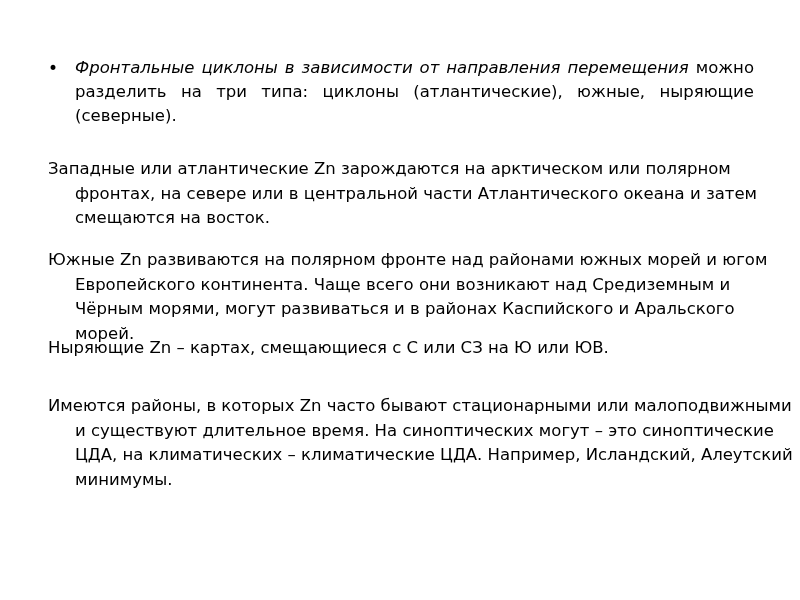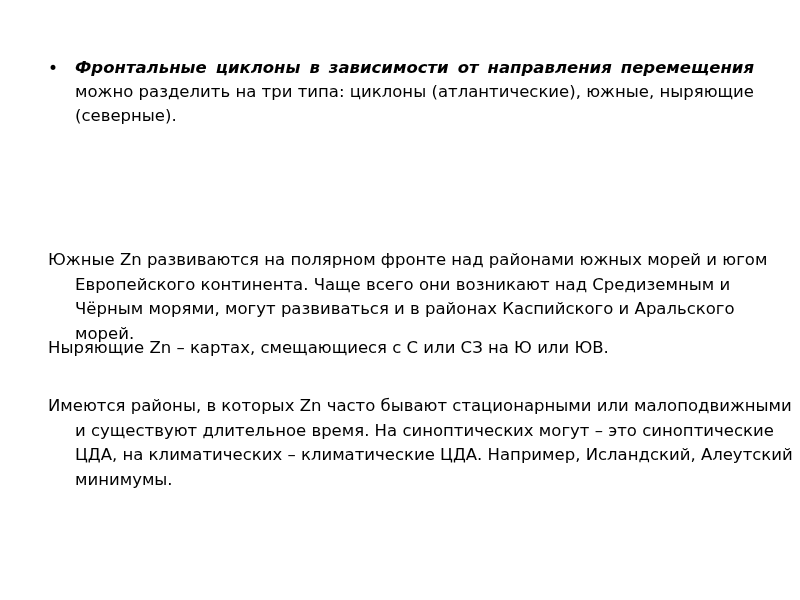--- a/index.html
+++ b/index.html
@@ -12,36 +12,37 @@
     .bullet-block {
       position: absolute; left: 48px; top: 56px; width: 706px;
     }
     .bullet-dot {
       position: absolute; left: 0; top: 0; font-size: 17px; line-height: 24px;
     }
     .bullet-text {
       margin-left: 27px; font-size: 16.5px; line-height: 24px;
       text-align: justify; text-align-last: left;
     }
-    .bullet-text b { font-style: italic; font-weight: bold; }
+    .bullet-text b { font-style: italic; font-weight: normal; }
     .para {
       position: absolute; left: 48px; width: 720px;
       font-size: 16.5px; line-height: 24.5px;
       padding-left: 27px; text-indent: -27px;
     }
     #p1 { top: 157px; }
     #p2 { top: 248px; }
     #p3 { top: 336px; }
     #p4 { top: 394px; }
   </style>
 </head>
 <body>
 
 <div class="slide">
   <div class="bullet-block">
     <span class="bullet-dot">•</span>
     <div class="bullet-text"><b>Фронтальные циклоны в зависимости от направления перемещения</b><span> можно разделить на три типа: циклоны (атлантические), южные, ныряющие (северные).</span></div>
   </div>
 
+  <div class="para" id="p1">Западные или атлантические Zn зарождаются на арктическом или полярном фронтах, на севере или в центральной части Атлантического океана и затем смещаются на восток.</div>
   <div class="para" id="p2">Южные Zn развиваются на полярном фронте над районами южных морей и югом Европейского континента. Чаще всего они возникают над Средиземным и Чёрным морями, могут развиваться и в районах Каспийского и Аральского морей.</div>
   <div class="para" id="p3">Ныряющие Zn – картах, смещающиеся с С или СЗ на Ю или ЮВ.</div>
   <div class="para" id="p4">Имеются районы, в которых Zn часто бывают стационарными или малоподвижными и существуют длительное время. На синоптических могут – это синоптические ЦДА, на климатических – климатические ЦДА. Например, Исландский, Алеутский минимумы.</div>
 </div>
 
 </body></html>

